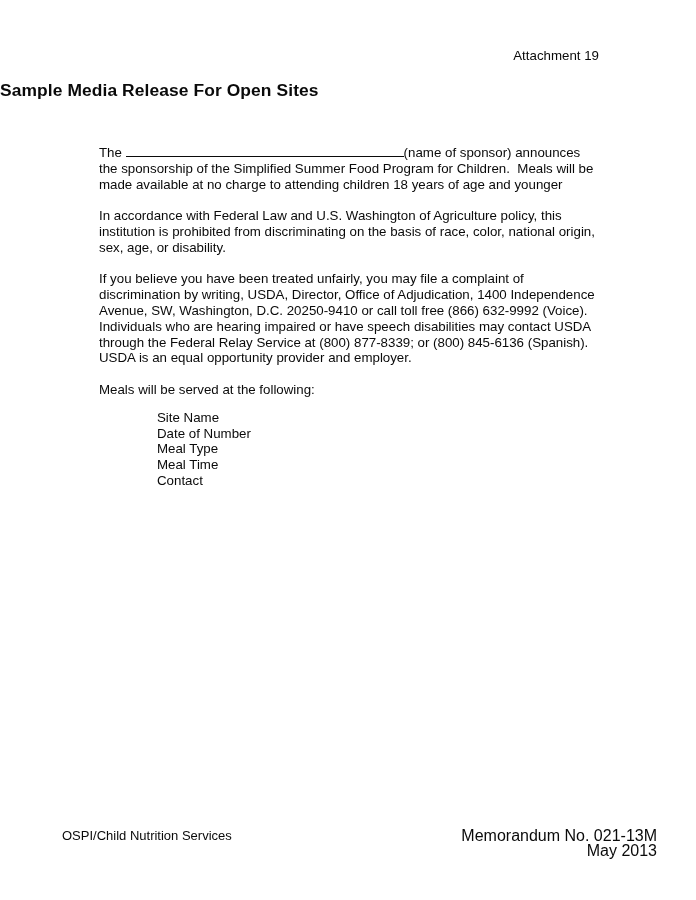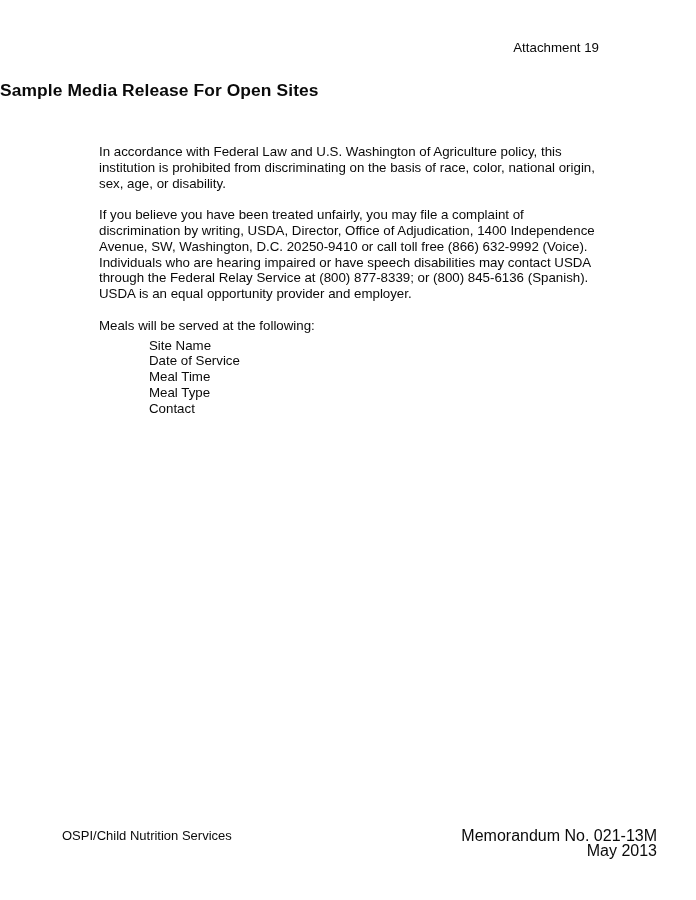--- a/index.html
+++ b/index.html
@@ -8,21 +8,21 @@
     position: relative;
     width: 696px;
     height: 900px;
     background: #ffffff;
     font-family: "Liberation Sans", sans-serif;
     color: #0a0a0a;
     overflow: hidden;
   }
   .attachment-label {
     position: absolute;
-    top: 40px;
+    top: 48px;
     left: 99px;
     right: 97px;
     text-align: right;
     font-size: 13.3px;
     line-height: 15.8px;
   }
   .doc-title {
     position: absolute;
     top: 80px;
     left: 0;
@@ -46,21 +46,21 @@
   }
   .blank-line {
     display: inline-block;
     width: 278px;
     height: 13px;
     border-bottom: 1.2px solid #0a0a0a;
     vertical-align: baseline;
   }
   .meal-list {
     list-style: none;
-    margin: 4px;
+    margin: 12px;
     padding: 0;
   }
   .meal-list li {
     padding-left: 46px;
     line-height: 15.8px;
   }
   .footer-left {
     position: absolute;
     left: 62px;
     top: 828px;
@@ -80,32 +80,33 @@
 <body>
 
 <div class="page">
 
   <div class="attachment-label">Attachment 19</div>
 
   <h1 class="doc-title">Sample Media Release For Open Sites</h1>
 
   <div class="content">
 
+    <p class="para"><span>The </span><span class="blank-line"></span><span>(name of sponsor) announces the sponsorship of the Simplified Summer Food Program for Children.  Meals will be made available at no charge to attending children 18 years of age and younger</span></p>
 
     <p class="para">In accordance with Federal Law and U.S. Washington of Agriculture policy, this institution is prohibited from discriminating on the basis of race, color, national origin, sex, age, or disability.</p>
 
     <p class="para">If you believe you have been treated unfairly, you may file a complaint of discrimination by writing, USDA, Director, Office of Adjudication, 1400 Independence Avenue, SW, Washington, D.C. 20250-9410 or call toll free (866) 632-9992 (Voice).  Individuals who are hearing impaired or have speech disabilities may contact USDA through the Federal Relay Service at (800) 877-8339; or (800) 845-6136 (Spanish).  USDA is an equal opportunity provider and employer.</p>
 
     <div>Meals will be served at the following:</div>
 
     <ul class="meal-list">
       <li>Site Name</li>
-      <li>Date of Service</li>
+      <li>Date of Number</li>
+      <li>Meal Type</li>
       <li>Meal Time</li>
-      <li>Meal Type</li>
       <li>Contact</li>
     </ul>
 
   </div>
 
   <div class="footer-left">OSPI/Child Nutrition Services</div>
 
   <div class="footer-right">
     <div>Memorandum No. 021-13M</div>
     <div>May 2013</div>

